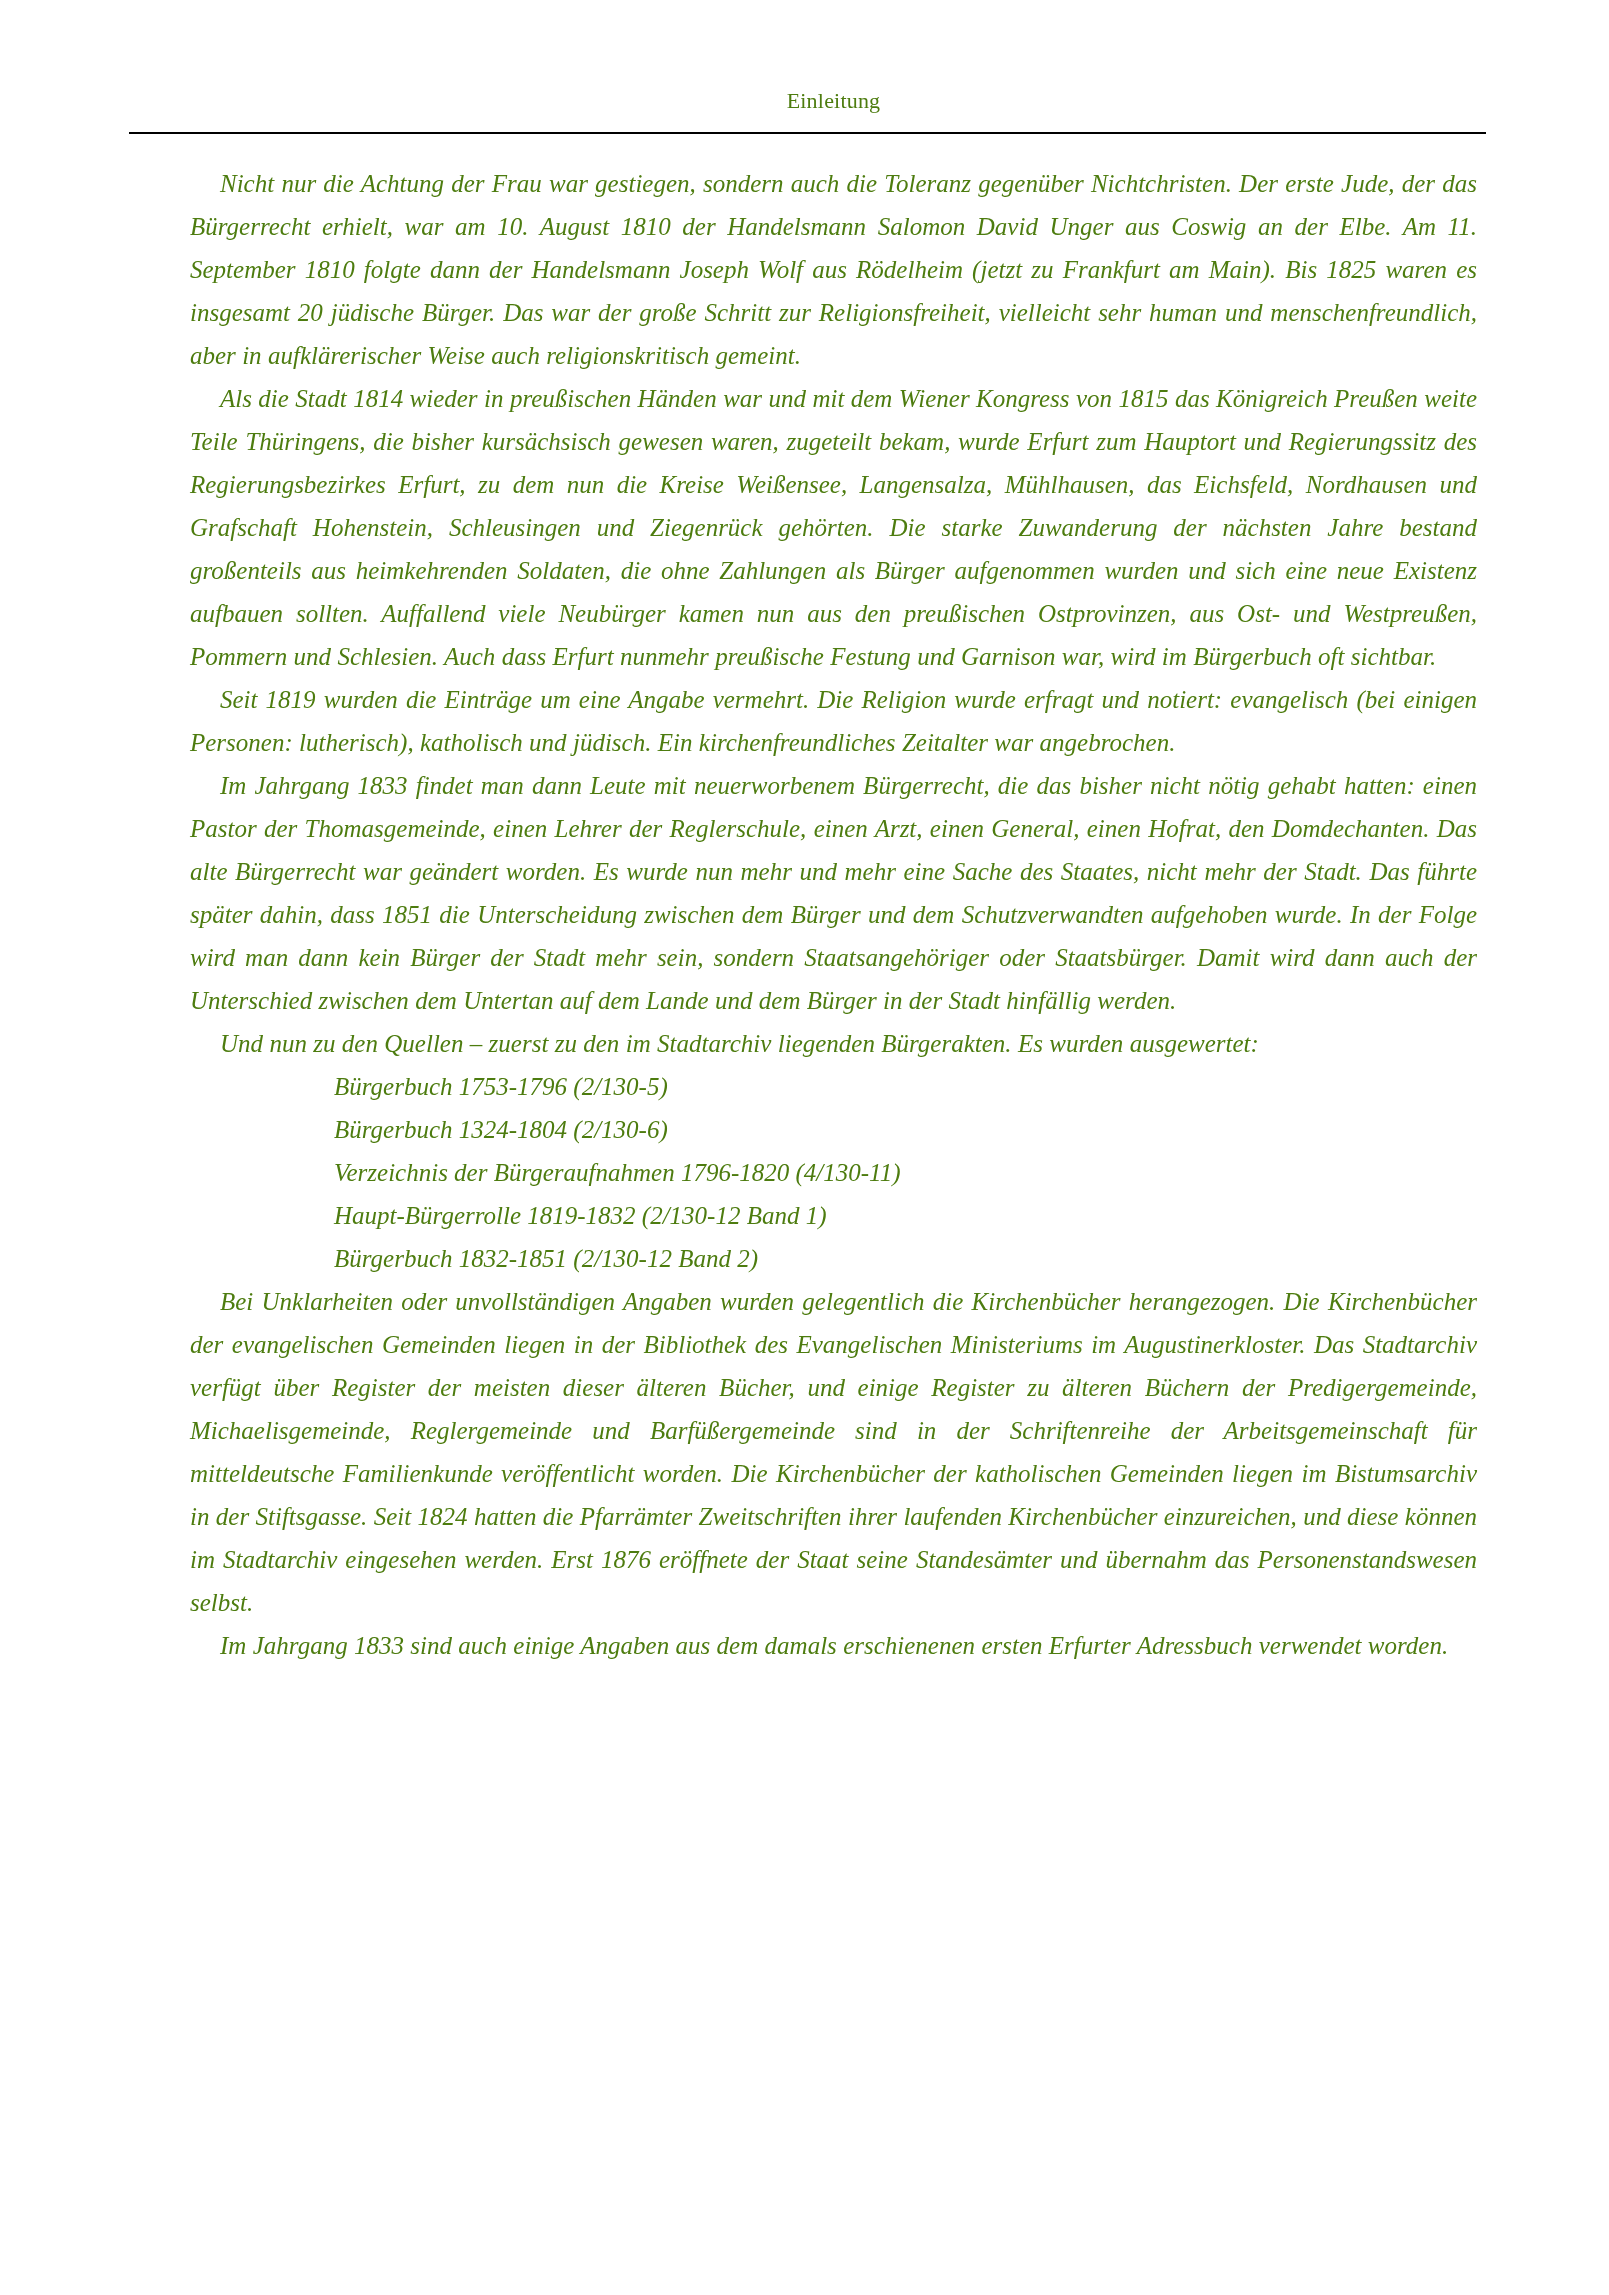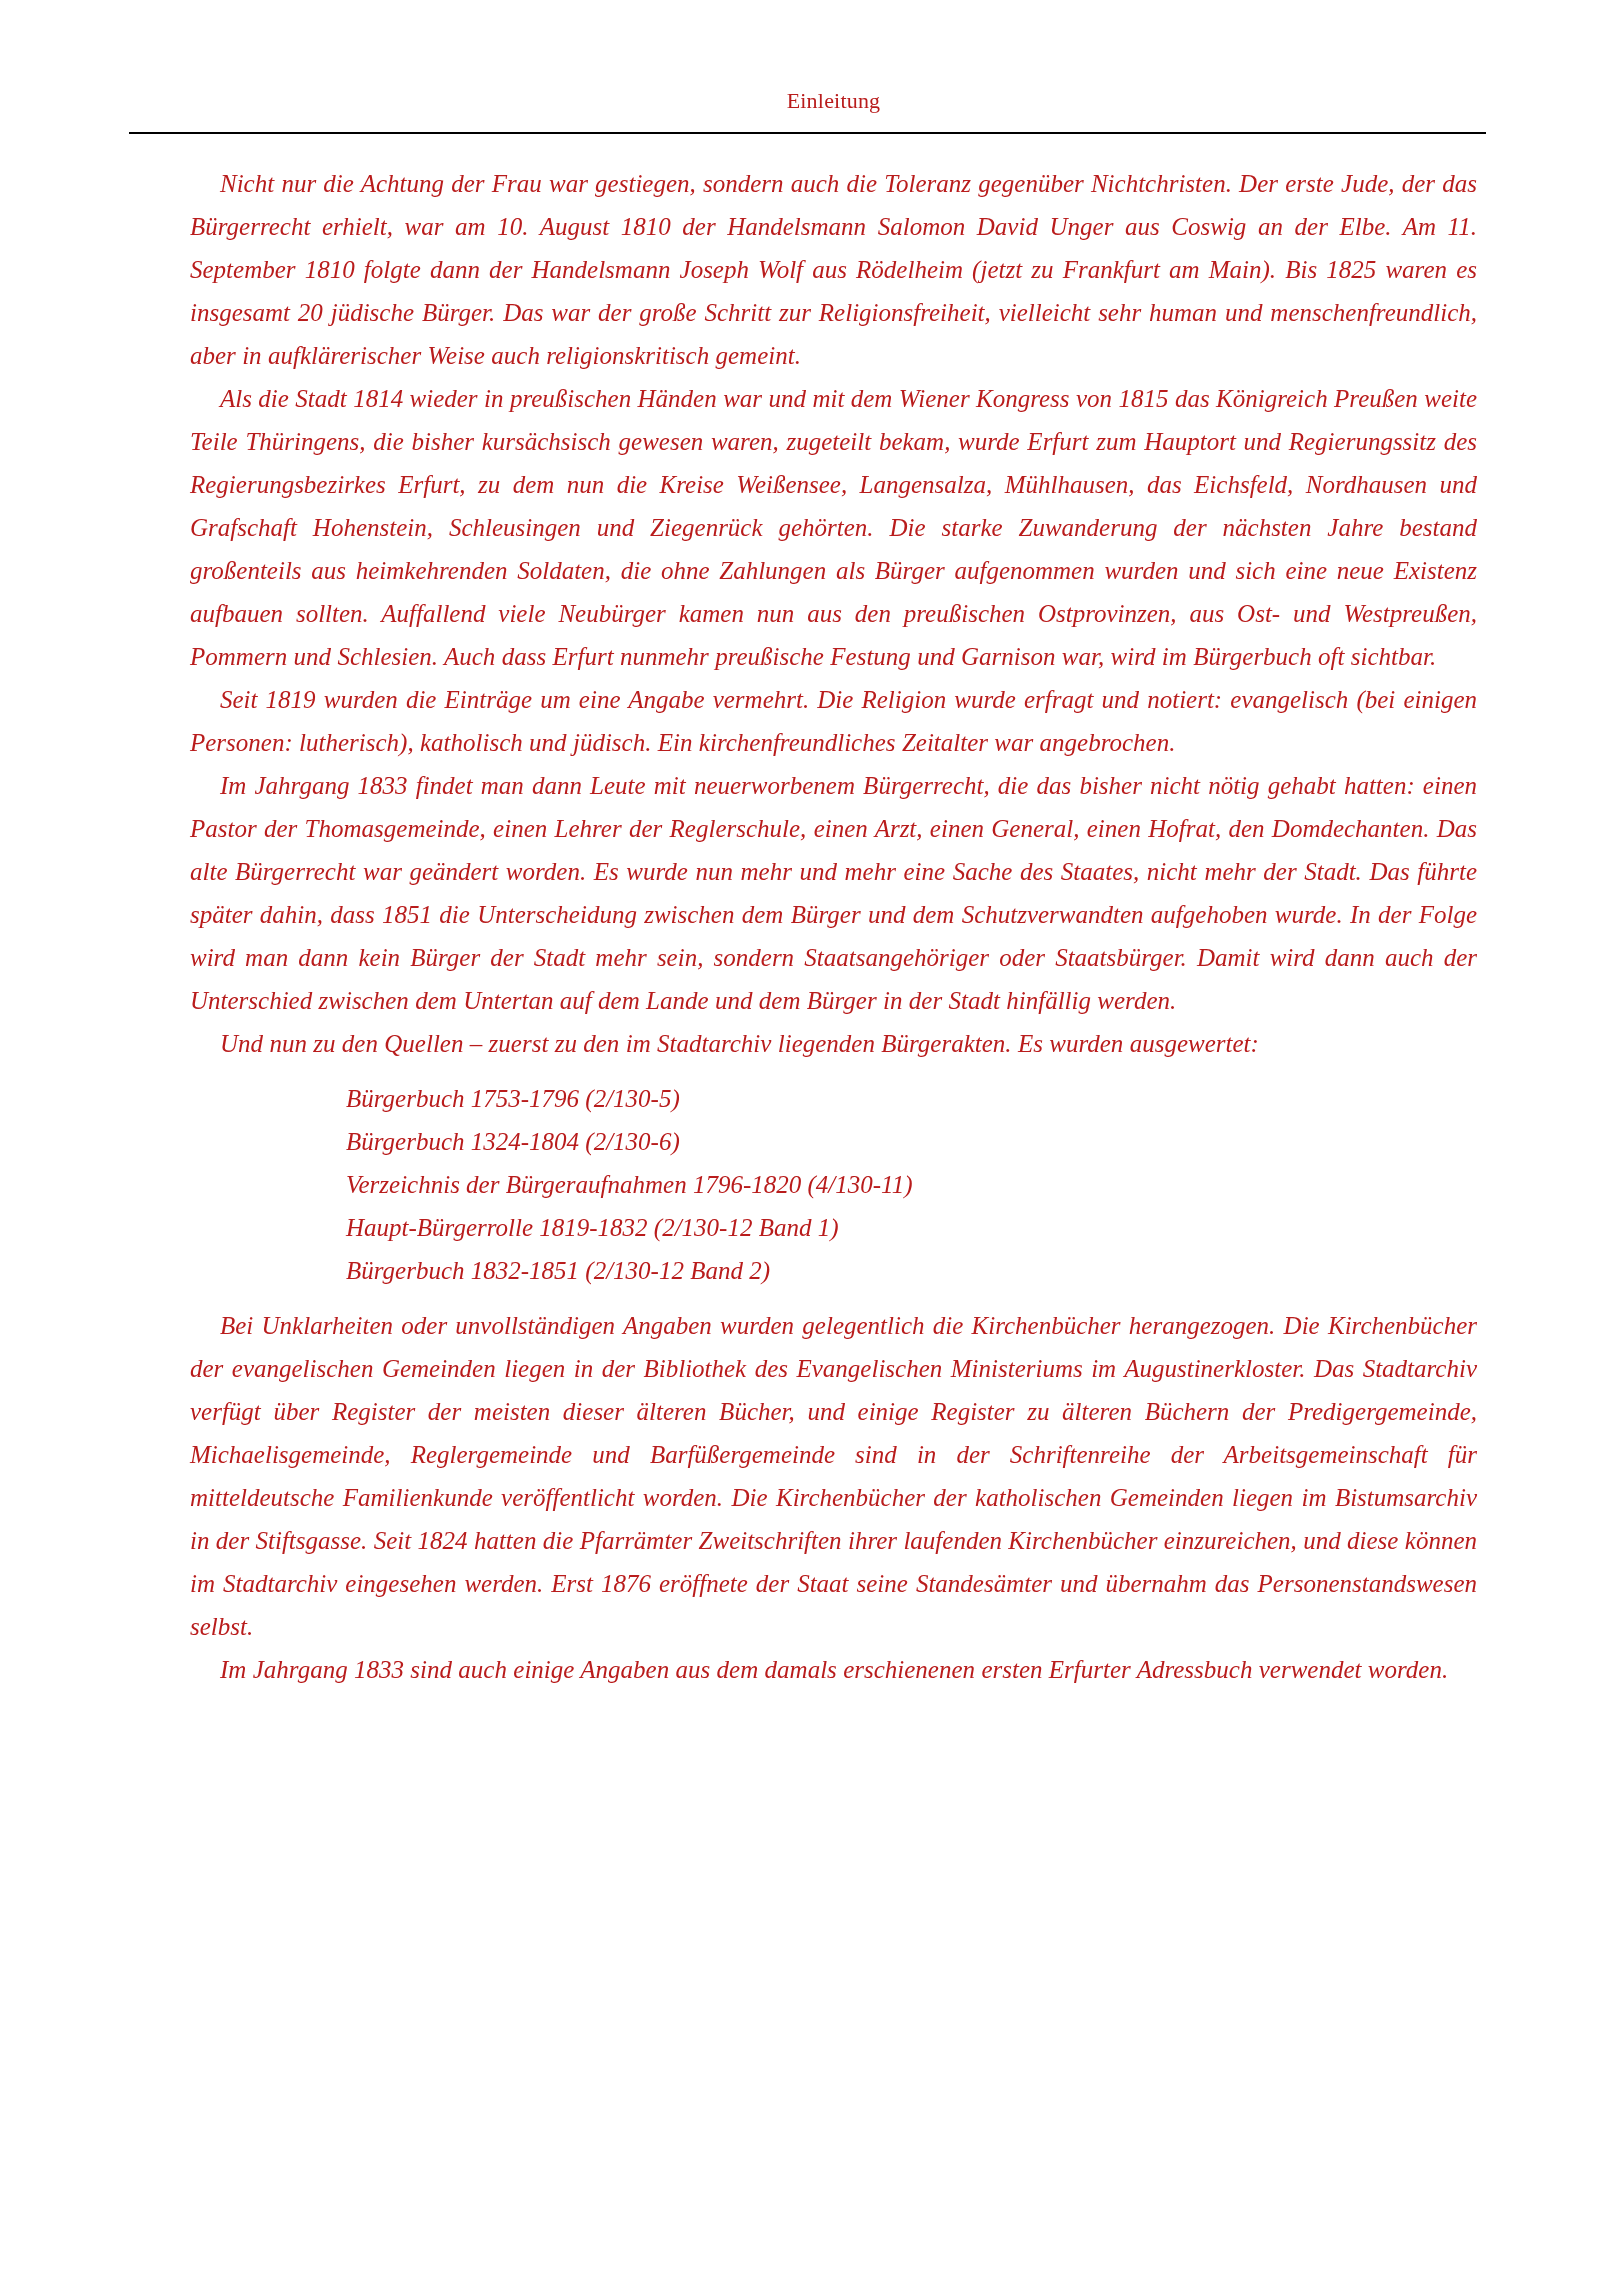--- a/index.html
+++ b/index.html
@@ -10,21 +10,21 @@
   }
 
   .page {
     position: relative;
     width: 1610px;
     height: 1815px;
     margin: 0 auto;
     background: #ffffff;
     box-sizing: border-box;
     font-family: "Liberation Serif", "DejaVu Serif", serif;
-    color: #b91c1c;
+    color: #4d7c0f;
     overflow: hidden;
   }
 
   
   .running-head {
     position: absolute;
     top: 89px;
     left: 190px;
     width: 1287px;
     text-align: center;
@@ -62,21 +62,21 @@
     -webkit-hyphens: manual;
     word-spacing: 0.1px;
   }
 
   p.para.last-line-left {
     text-align-last: left;
   }
 
   
   .source-list {
-    margin: 12px;
+    margin: 0;
     padding: 0 0 0 0;
     list-style: none;
   }
 
   .source-list li {
     font-size: 25px;
     line-height: 43px;
     margin-left: 144px;
     text-align: left;
     white-space: nowrap;

